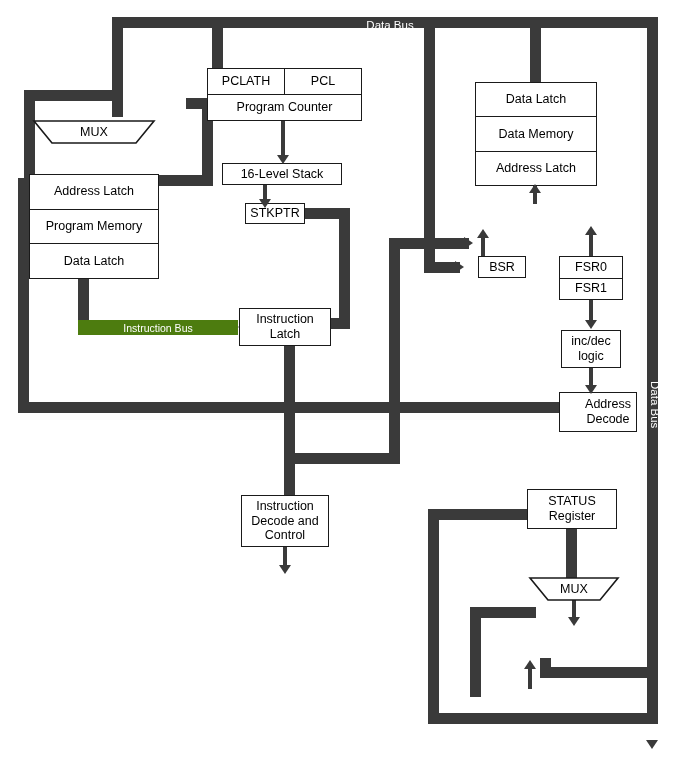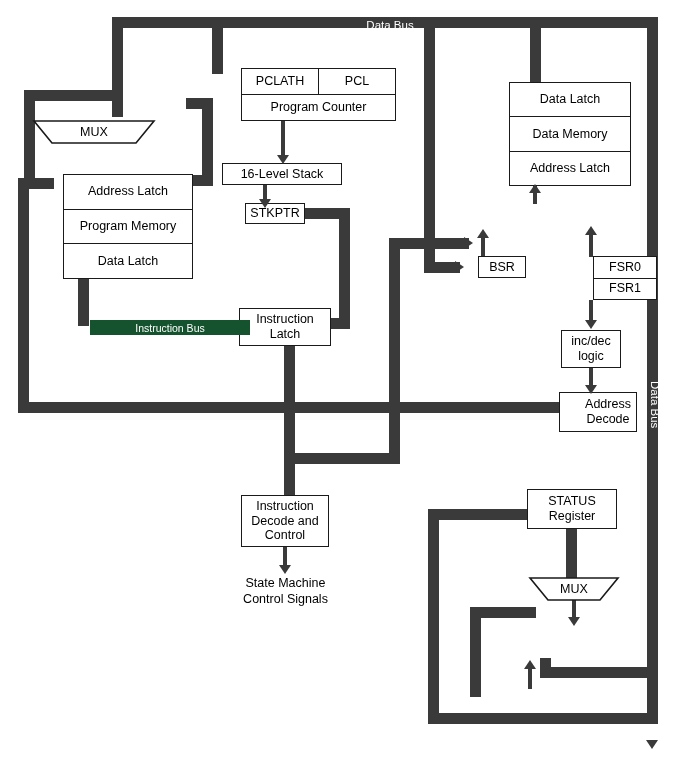--- a/index.html
+++ b/index.html
@@ -36,21 +36,20 @@
     text-align: center;
     font-size: 12.5px;
     color: #000000;
     line-height: 1.18;
     z-index: 5;
   }
   .box.split {
     flex-direction: column;
     justify-content: flex-start;
     padding: 0;
-    margin-left: 34px;
   }
   .box.split > div {
     width: 100%;
     box-sizing: border-box;
     display: flex;
     align-items: center;
     justify-content: center;
     flex: 1;
   }
   .box.split > div + div {
@@ -126,28 +125,27 @@
     border-right: 6px solid transparent;
     border-top: 9px solid #3a3a3a;
   }
   .arrow.up {
     border-left: 6px solid transparent;
     border-right: 6px solid transparent;
     border-bottom: 9px solid #3a3a3a;
   }
   .ibus {
     position: absolute;
-    background: #14532d;
+    background: #4d7c0f;
     display: flex;
     align-items: center;
     justify-content: center;
     color: #ffffff;
     font-size: 10.5px;
     z-index: 7;
-    margin-left: 12px;
   }
 </style>
 </head>
 <body>
 
 <div id="canvas">
 
   <div class="bus" style="left:112px; top:17px; width:546px; height:11px;"></div>
 
   <div class="buslabel" style="left:335px; top:19px; width:110px;">Data Bus</div>
@@ -234,24 +232,20 @@
     <div>
       <span>Instruction</span><br>
       <span>Decode and</span><br>
       <span>Control</span>
     </div>
   </div>
 
   <div class="wire" style="left:283px; top:547px; width:4px; height:22px;"></div>
   <div class="arrow down" style="left:279px; top:565px;"></div>
 
-  <div class="label" style="left:213px; top:576px; width:145px;">
-    <span>State Machine</span><br>
-    <span>Control Signals</span>
-  </div>
 
   <div class="box split" style="left:475px; top:82px; width:122px; height:104px;">
     <div>Data Latch</div>
     <div>Data Memory</div>
     <div>Address Latch</div>
   </div>
 
 
   <div class="wire" style="left:533px; top:186px; width:4px; height:18px;"></div>
   <div class="arrow up" style="left:529px; top:184px;"></div>

